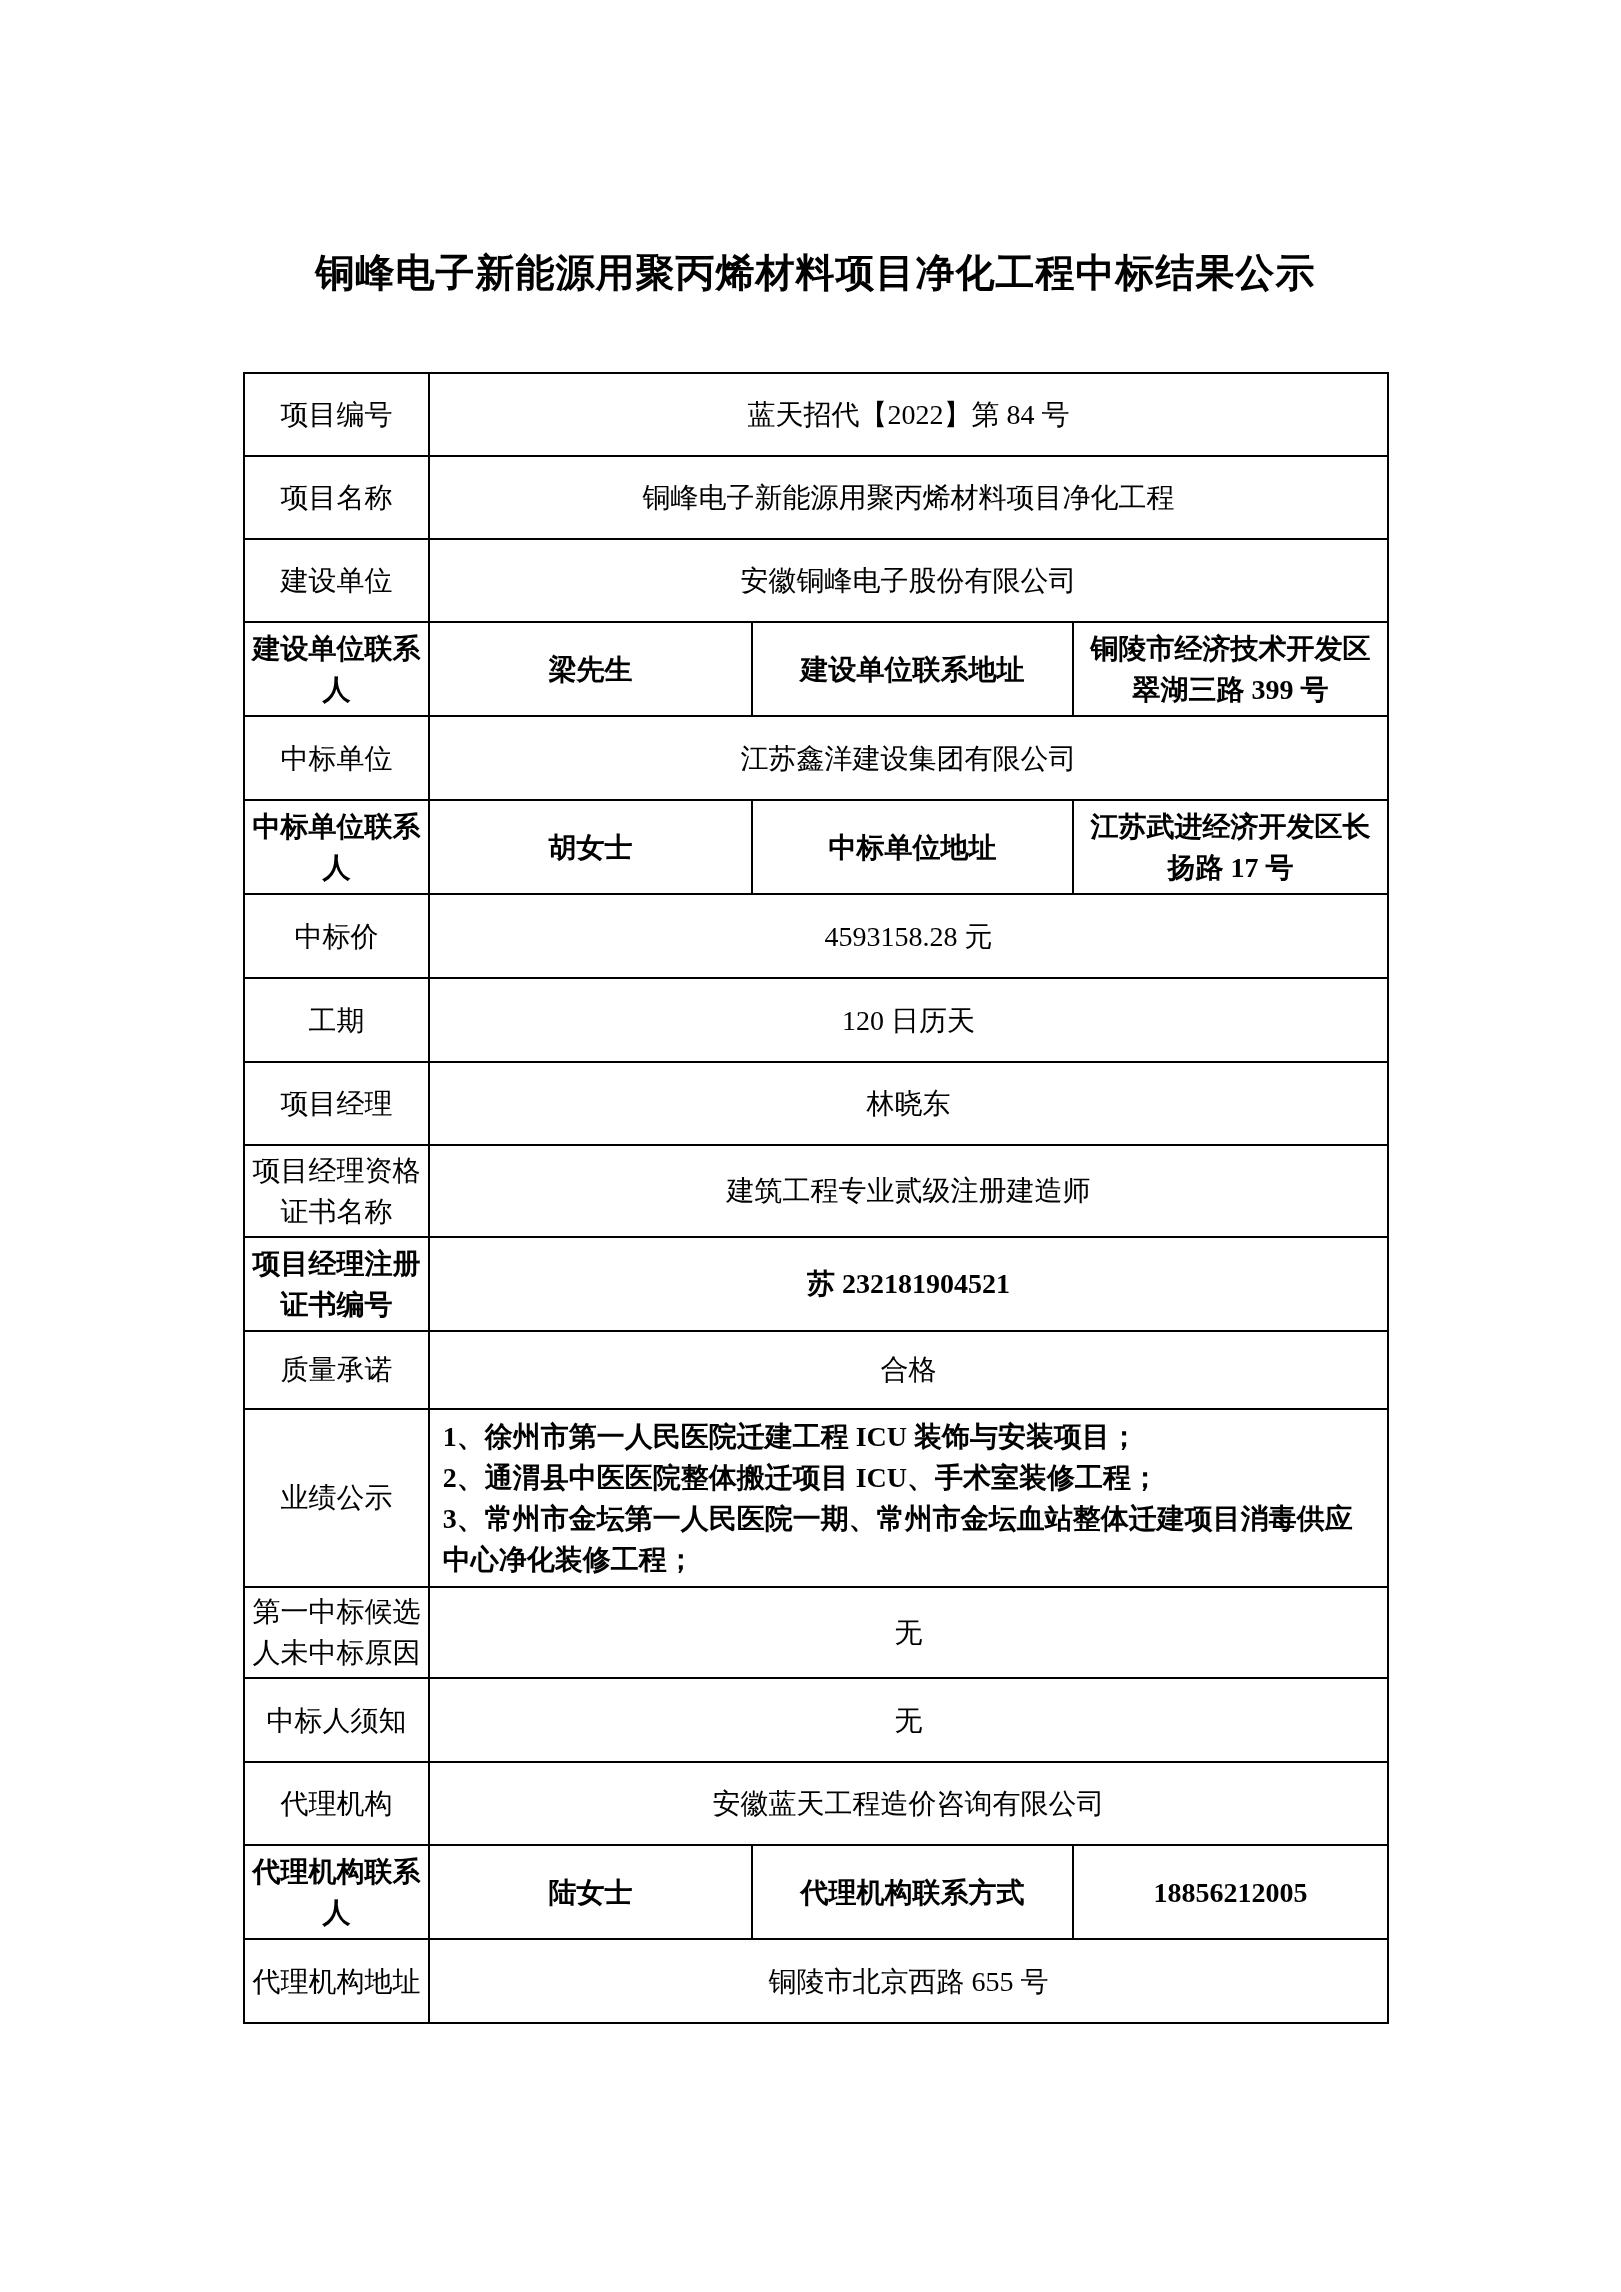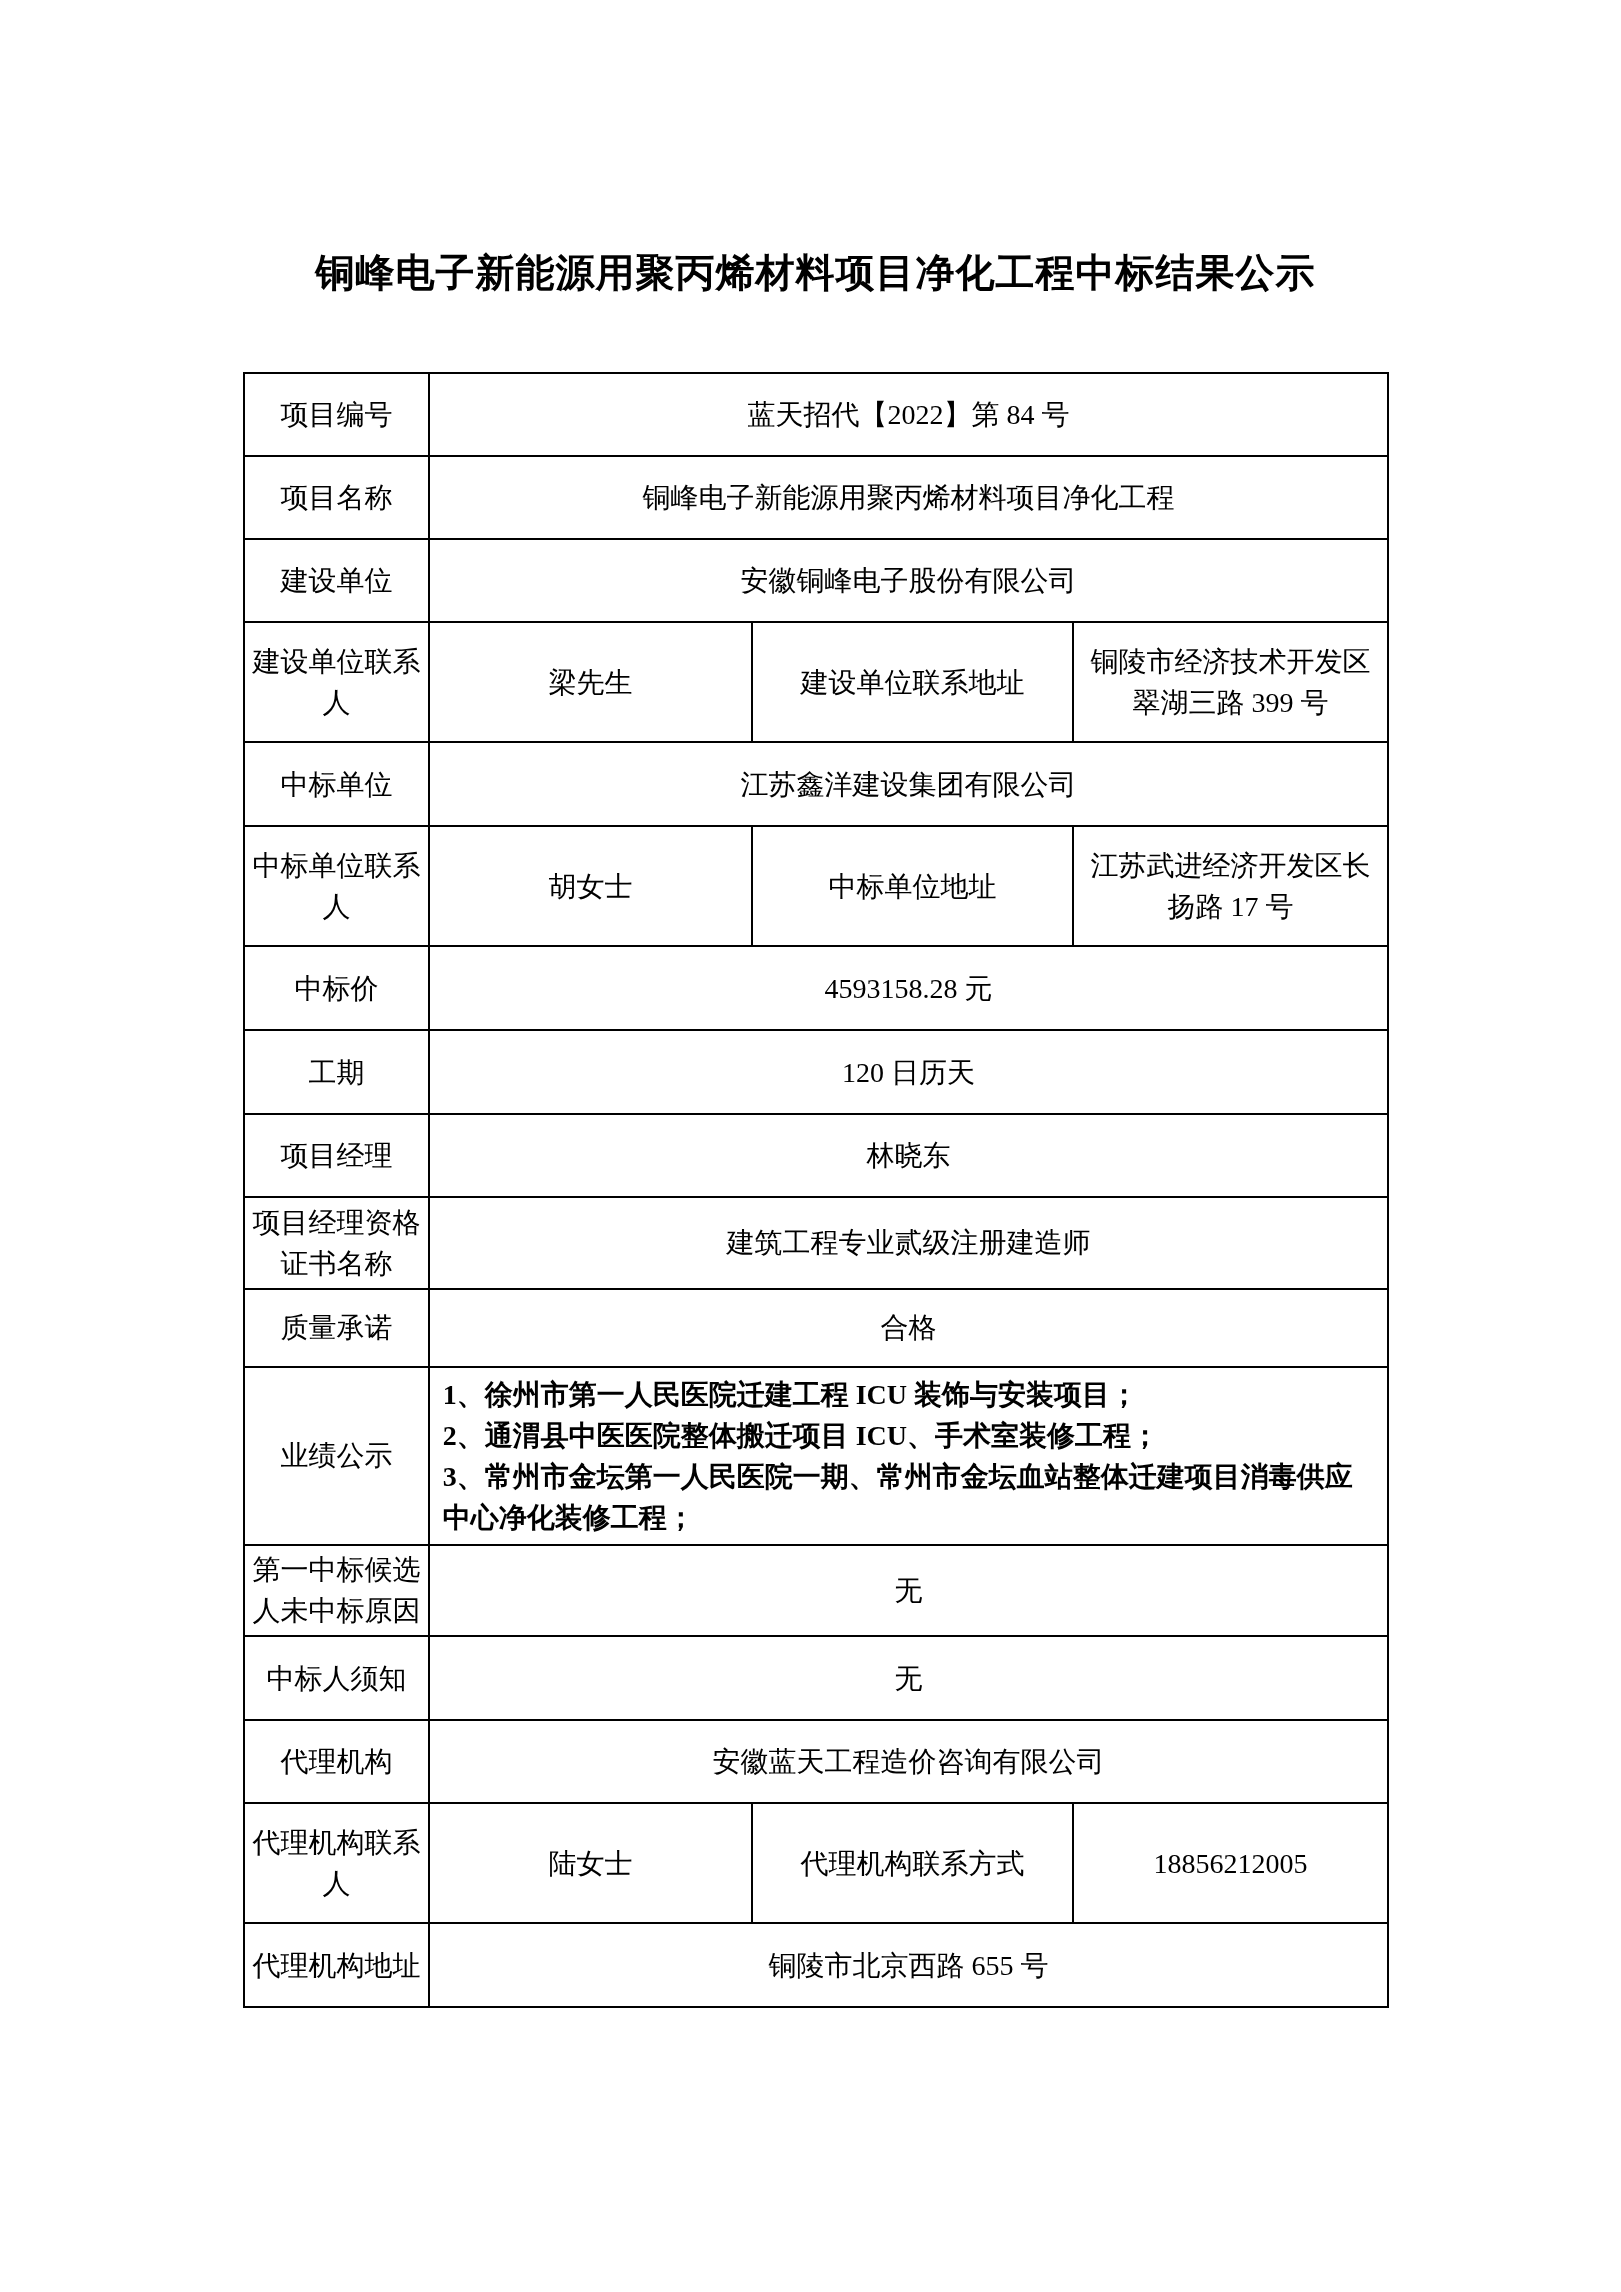--- a/index.html
+++ b/index.html
@@ -58,21 +58,21 @@
   td.value.list {
     text-align: left;
     padding: 5.9px 9.8px 5.9px 12.7px;
     font-weight: bold;
   }
   tr.rh-80  { height: 78px; }
   tr.rh-85  { height: 83px; }
   tr.rh-86  { height: 84px; }
   tr.rh-88  { height: 84px; }
   tr.rh-92  { height: 90px; }
-  tr.rh-96  { height: 120px; }
+  tr.rh-96  { height: 94px; font-weight: bold; }
   tr.rh-174 { height: 171px; }
 </style>
 </head>
 <body>
 
 <div class="page">
   <div class="content">
     <h1 class="title">铜峰电子新能源用聚丙烯材料项目净化工程中标结果公示</h1>
 
     <table class="grid">
@@ -120,20 +120,24 @@
           <td class="value" colspan="3">120 日历天</td>
         </tr>
         <tr class="rh-85">
           <td class="label">项目经理</td>
           <td class="value" colspan="3">林晓东</td>
         </tr>
         <tr class="rh-86">
           <td class="label">项目经理资格证书名称</td>
           <td class="value" colspan="3">建筑工程专业贰级注册建造师</td>
         </tr>
+        <tr class="rh-96">
+          <td class="label">项目经理注册证书编号</td>
+          <td class="value" colspan="3">苏 232181904521</td>
+        </tr>
         <tr class="rh-80">
           <td class="label">质量承诺</td>
           <td class="value" colspan="3">合格</td>
         </tr>
         <tr class="rh-174">
           <td class="label">业绩公示</td>
           <td class="value list" colspan="3">
             <div>1、徐州市第一人民医院迁建工程 ICU 装饰与安装项目；</div>
             <div>2、通渭县中医医院整体搬迁项目 ICU、手术室装修工程；</div>
             <div>3、常州市金坛第一人民医院一期、常州市金坛血站整体迁建项目消毒供应中心净化装修工程；</div>

